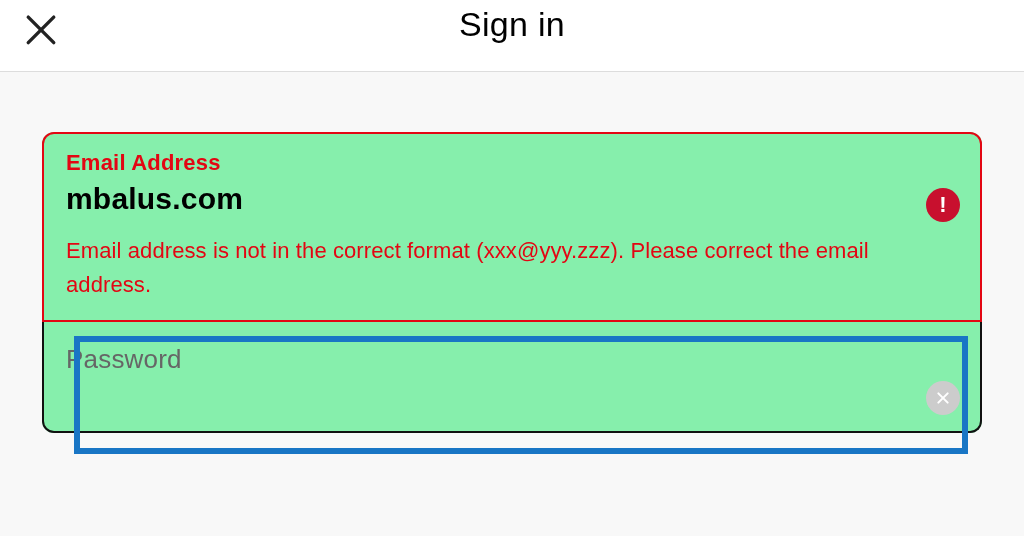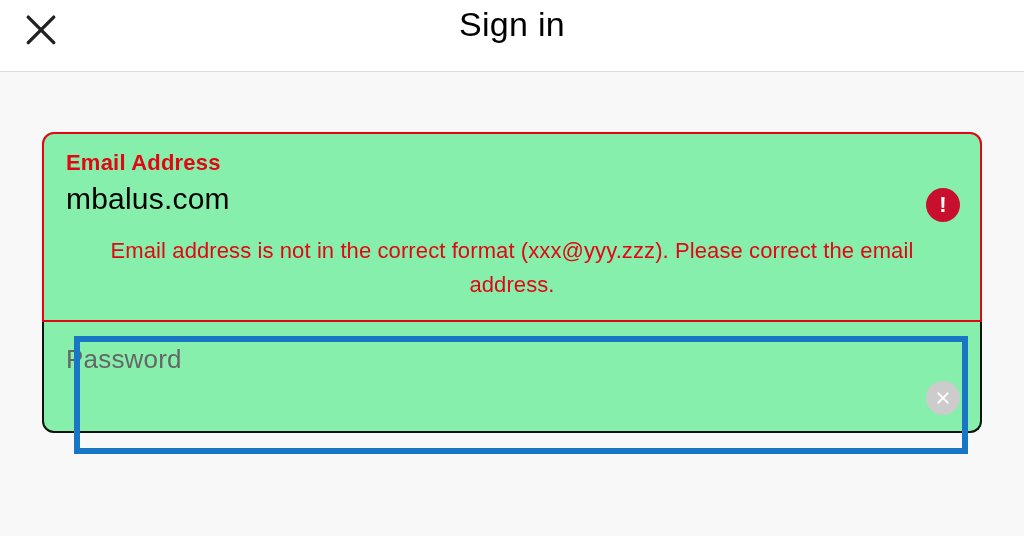--- a/index.html
+++ b/index.html
@@ -60,21 +60,21 @@
     }
     .email-value-row {
       display: flex;
       align-items: center;
       justify-content: space-between;
       position: relative;
     }
     .email-value {
       color: #000;
       font-size: 30px;
-      font-weight: 400;
+      font-weight: 700;
       letter-spacing: 0.2px;
       border: none;
       outline: none;
       width: 85%;
       background: transparent;
     }
     .alert-badge {
       width: 34px;
       height: 34px;
       background: #c8102e;
@@ -89,21 +89,20 @@
       right: -2px;
       top: 6px;
     }
     .error-msg {
       color: #e30613;
       font-size: 22px;
       font-weight: 500;
       line-height: 1.55;
       margin-top: 18px;
       letter-spacing: 0.1px;
-      text-align: center;
     }
     .highlight-box {
       position: absolute;
       left: 32px;
       right: 14px;
       top: 204px;
       height: 118px;
       border: 6px solid #1976c5;
       pointer-events: none;
     }

